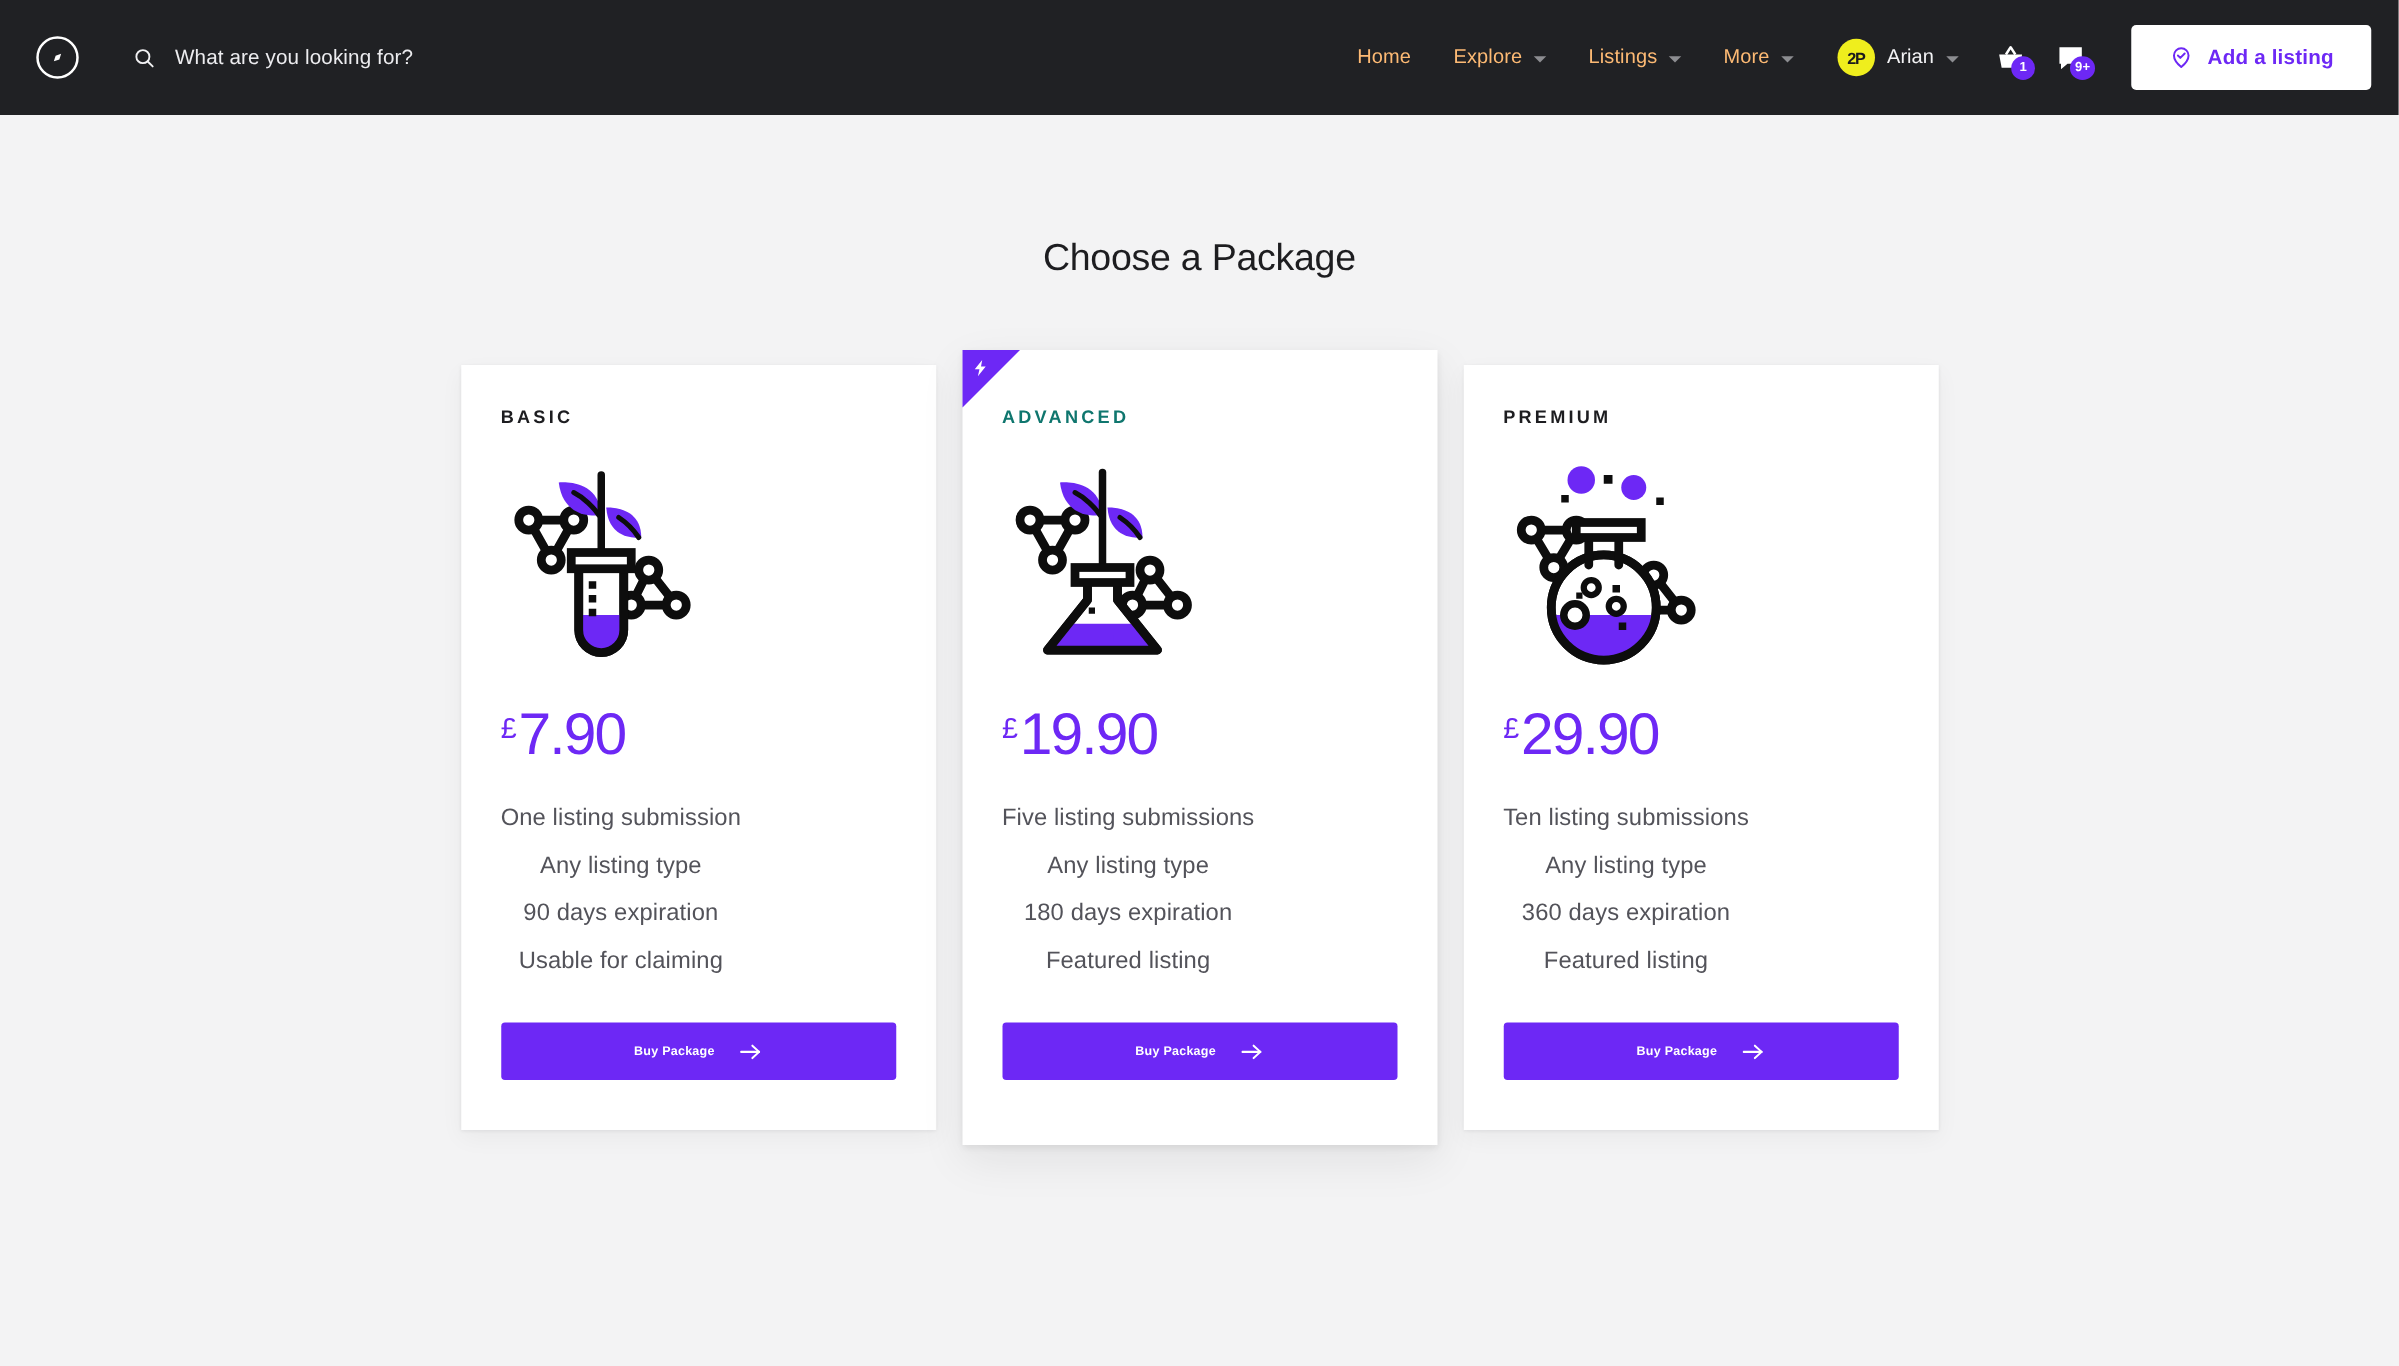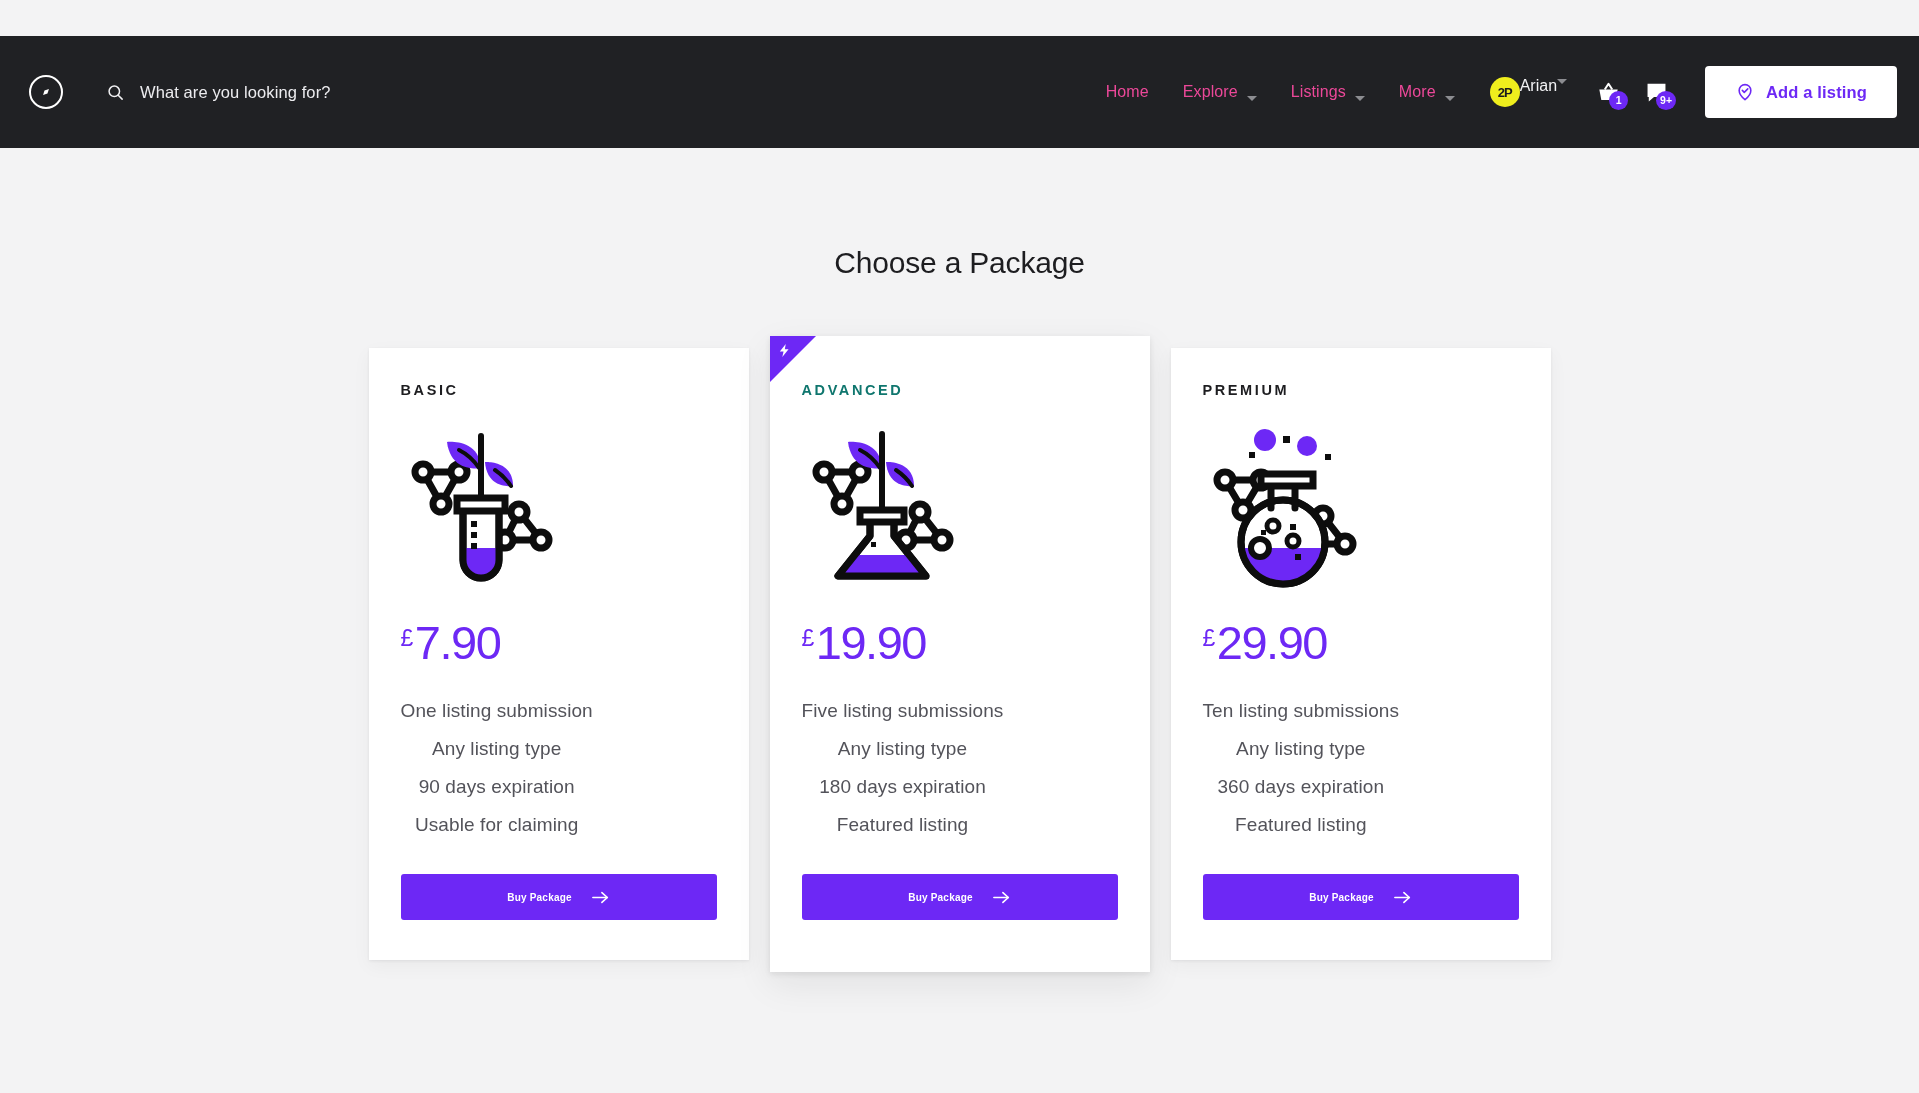--- a/index.html
+++ b/index.html
@@ -12,27 +12,26 @@
 
   body {
     background: #f3f3f4;
     font-family: "Liberation Sans", sans-serif;
     color: #2b2b2e;
     -webkit-font-smoothing: antialiased;
   }
 
   
   .navbar {
-    height: 112px;
+    height: 92px;
     background: #202124;
     display: flex;
     align-items: center;
     padding: 0 0 0 14px;
     position: relative;
-    margin-top: 36px;
   }
 
   .nav-left {
     display: flex;
     align-items: center;
     flex: 0 0 auto;
   }
 
   .logo-circle {
     width: 34px;
@@ -67,42 +66,44 @@
 
   .nav-right {
     margin-left: auto;
     display: flex;
     align-items: center;
     padding-right: 22px;
     gap: 0;
   }
 
   .nav-link {
-    color: #ec4899;
+    color: #fdba74;
     font-size: 16px;
     letter-spacing: .1px;
     padding: 10px 17px;
     display: flex;
-    align-items: flex-end;
+    align-items: center;
     gap: 9px;
     cursor: pointer;
     white-space: nowrap;
   }
 
   .caret {
     width: 0; height: 0;
     border-left: 5px solid transparent;
     border-right: 5px solid transparent;
     border-top: 5px solid #8c8d91;
     display: inline-block;
     margin-top: 2px;
   }
 
   .user-chip {
     display: flex;
+    align-items: center;
+    gap: 10px;
     padding: 6px 14px 6px 12px;
     cursor: pointer;
     margin-left: 6px;
   }
 
   .avatar {
     width: 30px; height: 30px;
     border-radius: 50%;
     background: #efee1d;
     display: flex; align-items: center; justify-content: center;

